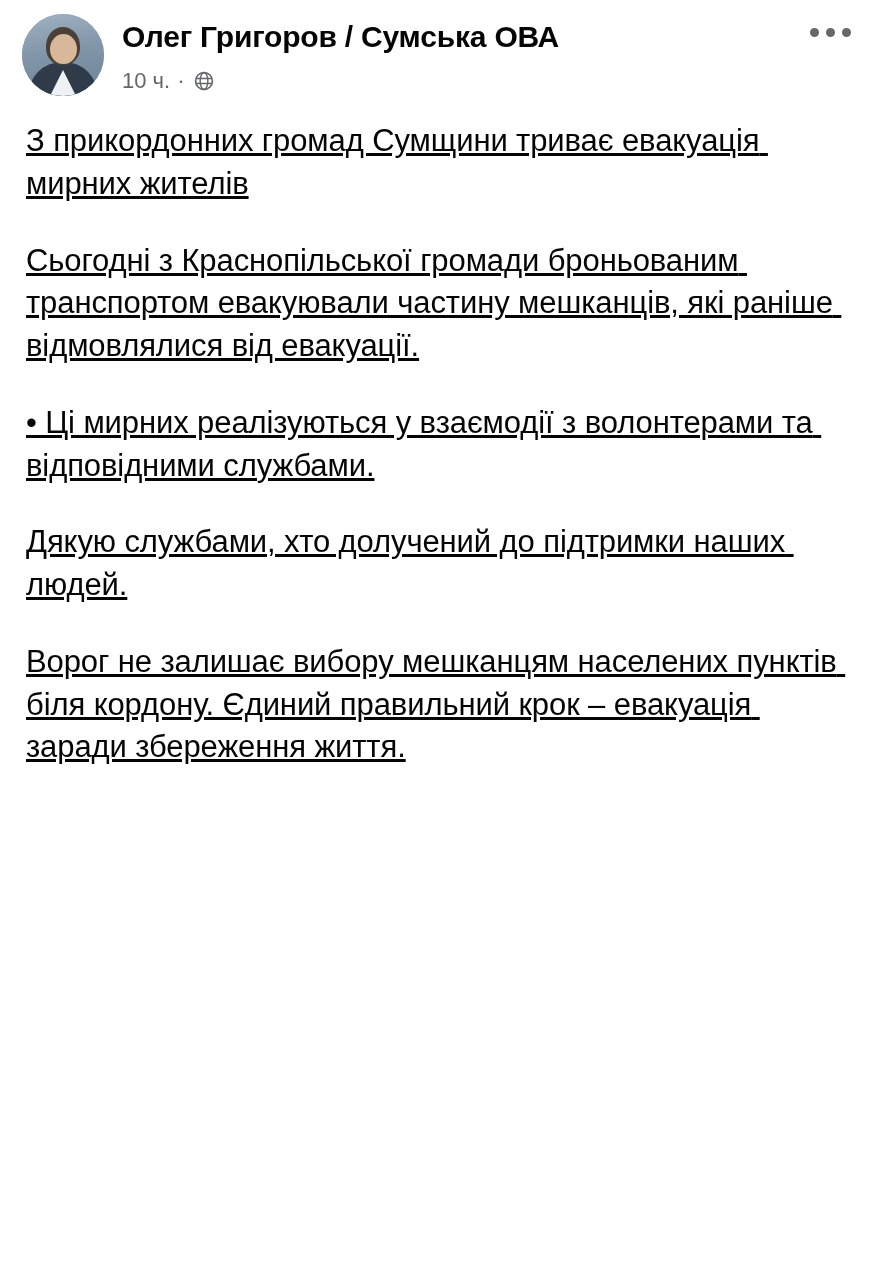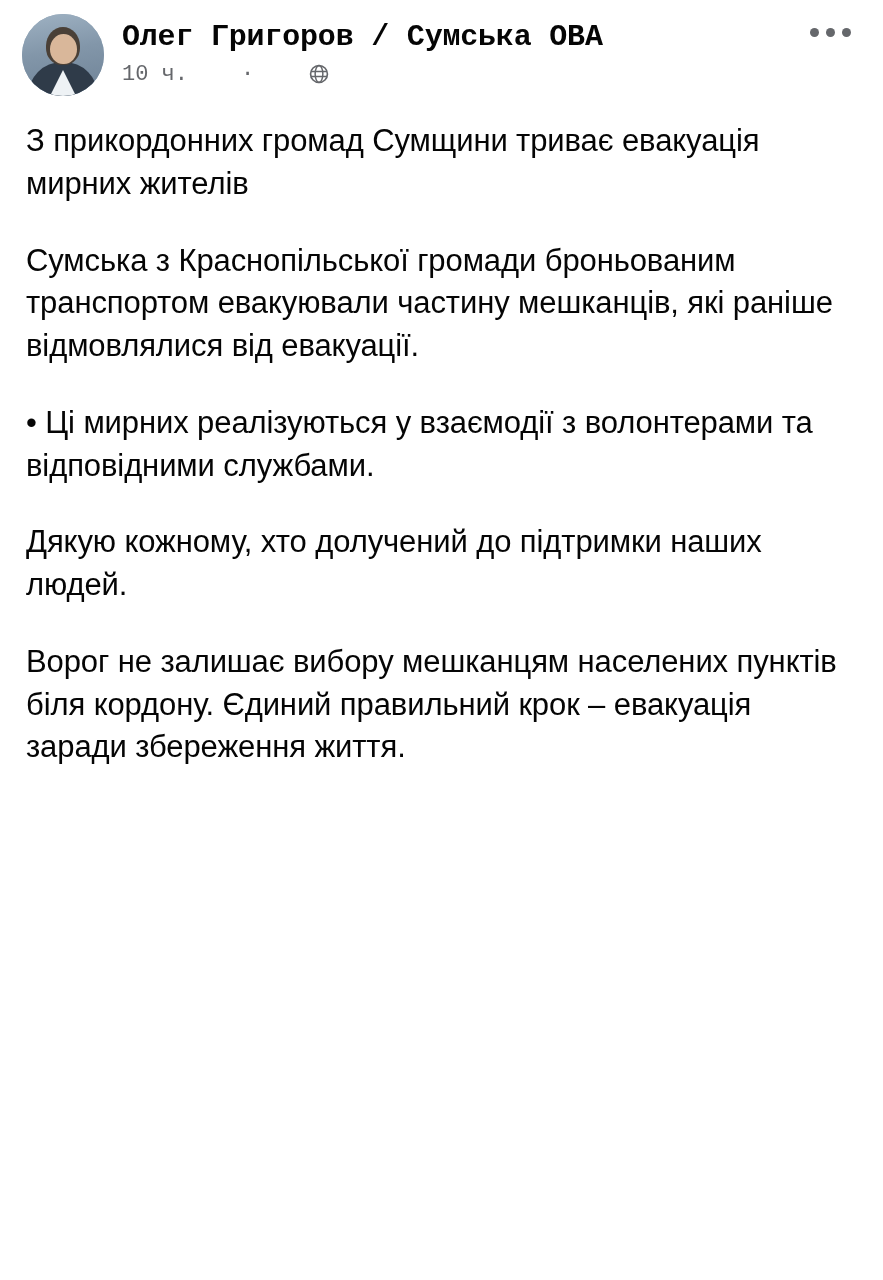--- a/index.html
+++ b/index.html
@@ -20,21 +20,20 @@
     height: 1280px;
     background: #ffffff;
     padding: 0;
     position: relative;
   }
   .post-header {
     display: flex;
     align-items: flex-start;
     padding: 14px 22px 0 22px;
     position: relative;
-    font-family: Liberation Mono, monospace;
   }
   .avatar {
     width: 82px;
     height: 82px;
     border-radius: 50%;
     flex: 0 0 82px;
     overflow: hidden;
     position: relative;
     background: #8fa3b5;
   }
@@ -92,24 +91,24 @@
   .author-name {
     font-size: 30px;
     font-weight: bold;
     line-height: 1.15;
     color: #050505;
     letter-spacing: -0.2px;
     white-space: nowrap;
   }
   .meta-row {
     display: flex;
-    margin-top: 7px;
+    align-items: center;
+    margin-top: 13px;
     color: #65676b;
     font-size: 22px;
-    gap: 46px;
   }
   .meta-time { color: #65676b; }
   .meta-dot {
     margin: 0 7px;
     color: #65676b;
   }
   .globe-icon {
     display: inline-flex;
     align-items: center;
     justify-content: center;
@@ -135,20 +134,21 @@
   .post-body {
     padding: 24px 26px 0 26px;
     font-size: 31px;
     line-height: 1.38;
     color: #050505;
     letter-spacing: -0.1px;
   }
   .para {
     margin: 0 0 34px 0;
     white-space: pre-wrap;
+    text-decoration: underline;
   }
   .para:last-child { margin-bottom: 16px; }
 </style>
 </head>
 <body>
 
 <div class="post">
 
   <div class="post-header">
 
@@ -177,19 +177,19 @@
 
     <div class="menu-dots">
       <span></span>
       <span></span>
       <span></span>
     </div>
   </div>
 
   <div class="post-body">
     <p class="para">З прикордонних громад Сумщини триває евакуація мирних жителів</p>
-    <p class="para">Сумська з Краснопільської громади броньованим транспортом евакуювали частину мешканців, які раніше відмовлялися від евакуації.</p>
+    <p class="para">Сьогодні з Краснопільської громади броньованим транспортом евакуювали частину мешканців, які раніше відмовлялися від евакуації.</p>
     <p class="para">• Ці мирних реалізуються у взаємодії з волонтерами та відповідними службами.</p>
-    <p class="para">Дякую кожному, хто долучений до підтримки наших людей.</p>
+    <p class="para">Дякую службами, хто долучений до підтримки наших людей.</p>
     <p class="para">Ворог не залишає вибору мешканцям населених пунктів біля кордону. Єдиний правильний крок – евакуація заради збереження життя.</p>
   </div>
 
 </div>
 
 </body></html>

